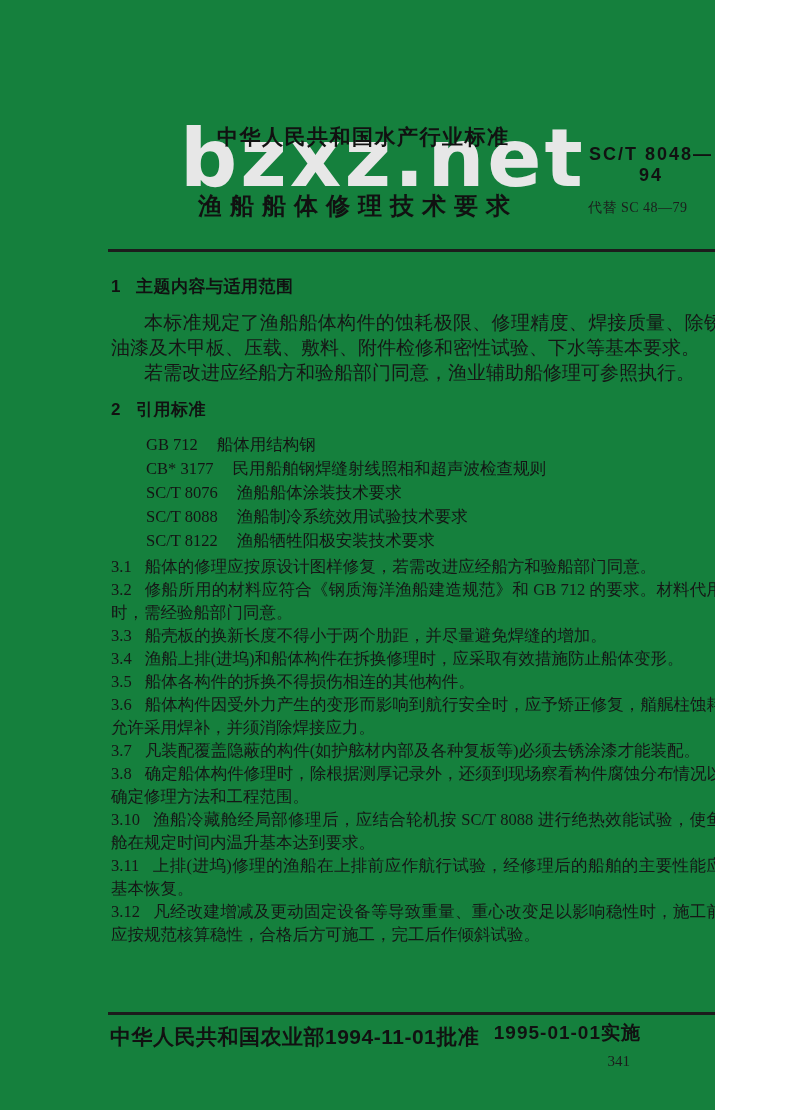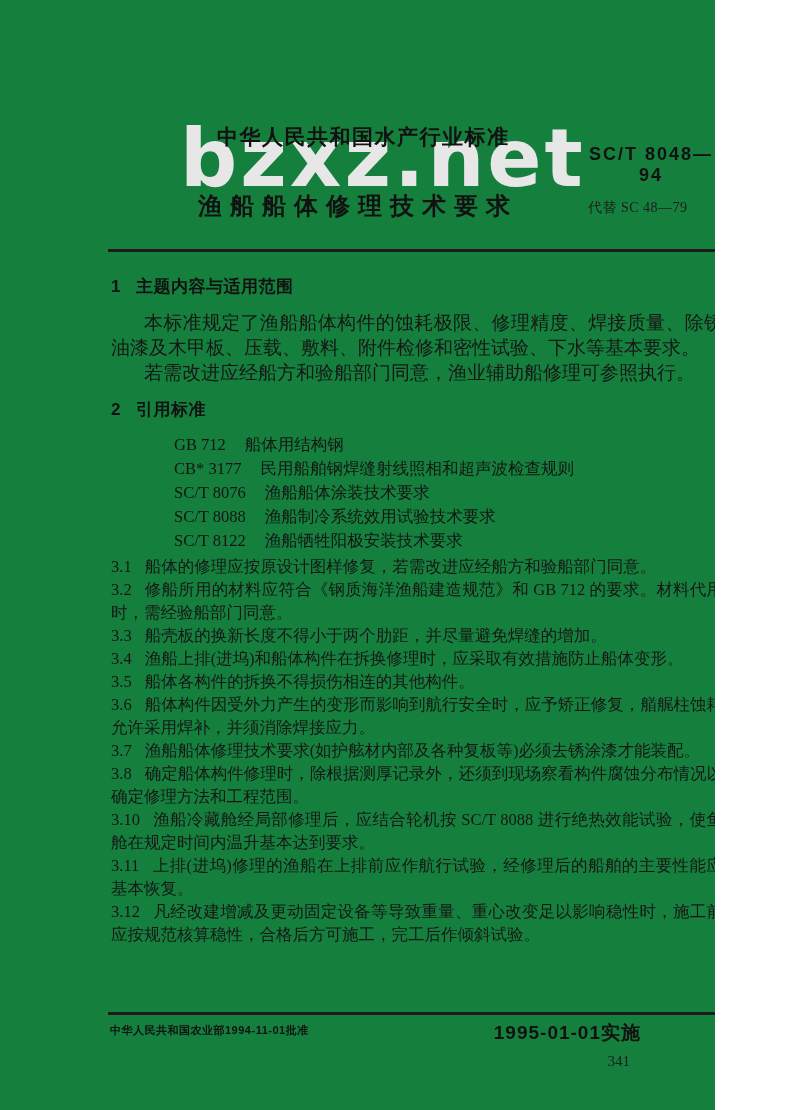--- a/index.html
+++ b/index.html
@@ -57,34 +57,34 @@
   }
   .sec-heading .sec-num { margin-right:15px; }
 
   .para {
     font-size:19px; line-height:25px; margin:0;
     text-align:justify; text-indent:33px; color:#161616;
   }
 
   .refs { margin:4px 0 2px 35px; }
   .ref-row { font-size:16.5px; line-height:24px; white-space:nowrap; }
-  .ref-code { display:inline-block; margin-right:19px;margin-left:28px; }
+  .ref-code { display:inline-block; margin-right:19px; }
 
   .clauses { margin-top:2px; }
   .clause {
     font-size:16.5px; line-height:23px; margin:0;
     text-align:justify; color:#161616;
   }
   .clause .cnum { margin-right:13px; }
 
   
   .footer-approval {
     position:absolute; left:110px; top:1023px; z-index:1;
     font-family:"Liberation Sans","DejaVu Sans",sans-serif;
-    font-weight:bold; font-size:11px; letter-spacing:0.5px; color:#111;
+    font-weight:bold; font-size:21px; letter-spacing:0.5px; color:#111;
   }
   .footer-impl {
     position:absolute; right:74px; top:1020px; z-index:1;
     font-family:"Liberation Sans","DejaVu Sans",sans-serif;
     font-weight:bold; font-size:19px; letter-spacing:1px; color:#111;
   }
   .page-number {
     position:absolute; right:85px; top:1053px; z-index:1;
     font-size:15px; color:#1c1c1c;
   }
@@ -132,21 +132,21 @@
       </div>
     </div>
 
     <div class="clauses">
       <p class="clause"><span class="cnum">3.1</span><span>船体的修理应按原设计图样修复，若需改进应经船方和验船部门同意。</span></p>
       <p class="clause"><span class="cnum">3.2</span><span>修船所用的材料应符合《钢质海洋渔船建造规范》和 GB 712 的要求。材料代用时，需经验船部门同意。</span></p>
       <p class="clause"><span class="cnum">3.3</span><span>船壳板的换新长度不得小于两个肋距，并尽量避免焊缝的增加。</span></p>
       <p class="clause"><span class="cnum">3.4</span><span>渔船上排(进坞)和船体构件在拆换修理时，应采取有效措施防止船体变形。</span></p>
       <p class="clause"><span class="cnum">3.5</span><span>船体各构件的拆换不得损伤相连的其他构件。</span></p>
       <p class="clause"><span class="cnum">3.6</span><span>船体构件因受外力产生的变形而影响到航行安全时，应予矫正修复，艏艉柱蚀耗允许采用焊补，并须消除焊接应力。</span></p>
-      <p class="clause"><span class="cnum">3.7</span><span>渔船船体修理技术要求(如护舷材内部及各种复板等)必须去锈涂漆才能装配。</span></p>
+      <p class="clause"><span class="cnum">3.7</span><span>凡装配覆盖隐蔽的构件(如护舷材内部及各种复板等)必须去锈涂漆才能装配。</span></p>
       <p class="clause"><span class="cnum">3.8</span><span>确定船体构件修理时，除根据测厚记录外，还须到现场察看构件腐蚀分布情况以确定修理方法和工程范围。</span></p>
       <p class="clause"><span class="cnum">3.10</span><span>渔船冷藏舱经局部修理后，应结合轮机按 SC/T 8088 进行绝热效能试验，使鱼舱在规定时间内温升基本达到要求。</span></p>
       <p class="clause"><span class="cnum">3.11</span><span>上排(进坞)修理的渔船在上排前应作航行试验，经修理后的船舶的主要性能应基本恢复。</span></p>
       <p class="clause"><span class="cnum">3.12</span><span>凡经改建增减及更动固定设备等导致重量、重心改变足以影响稳性时，施工前应按规范核算稳性，合格后方可施工，完工后作倾斜试验。</span></p>
     </div>
   </div>
 
   <div class="rule rule-bottom"></div>
 
   <div class="footer-approval">中华人民共和国农业部1994-11-01批准</div>

